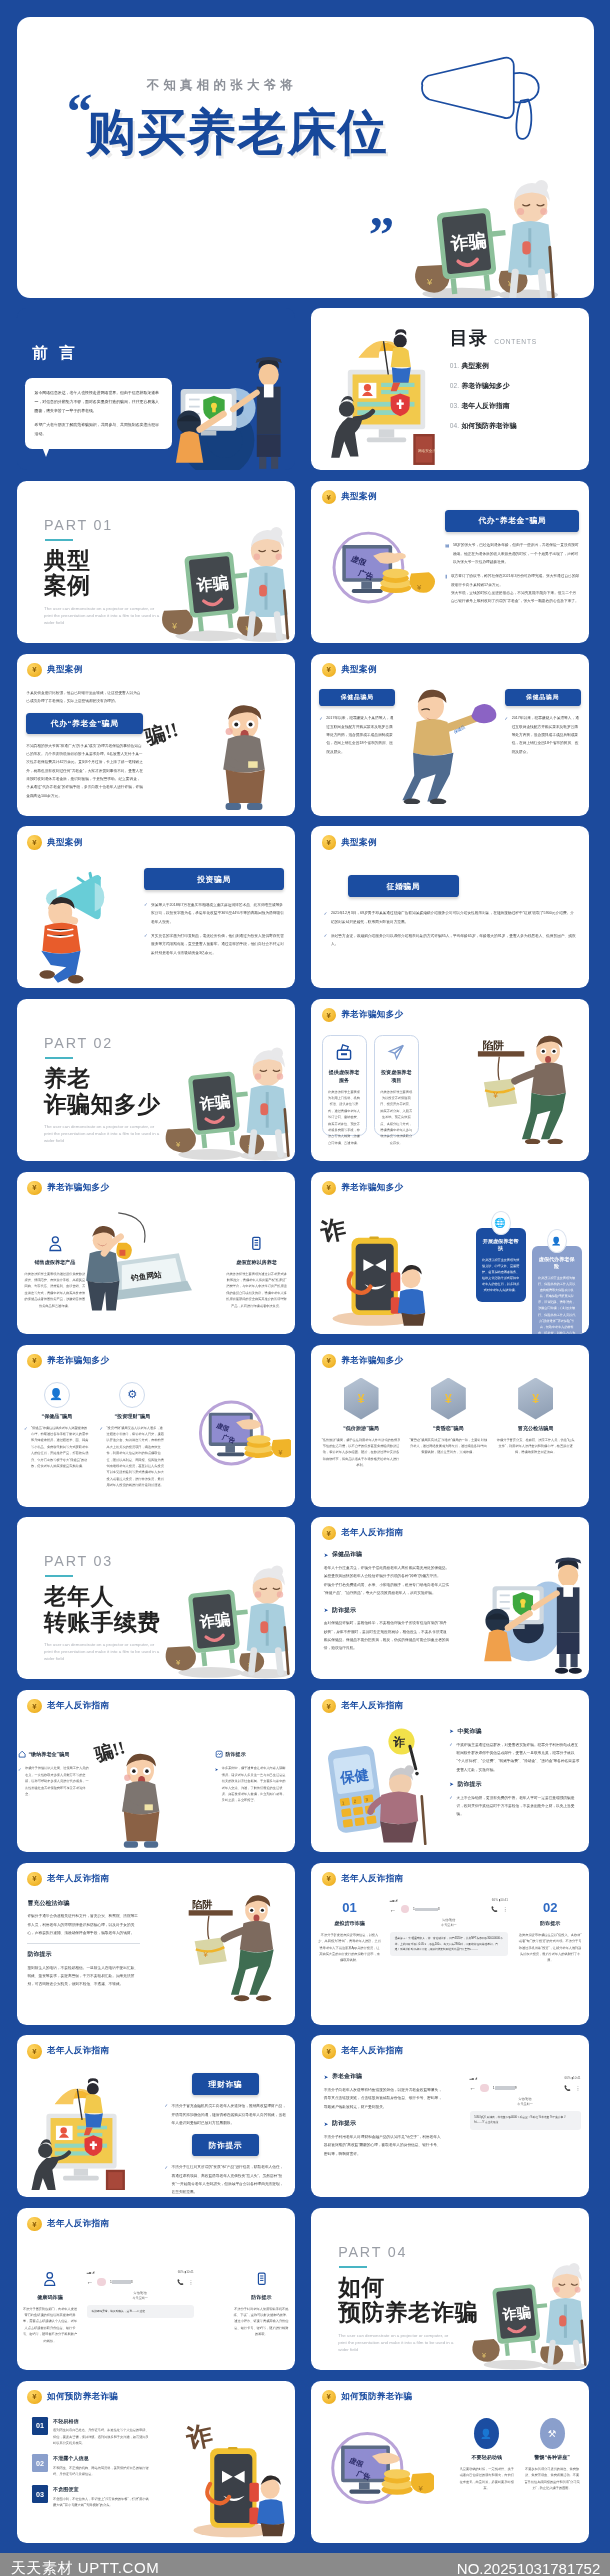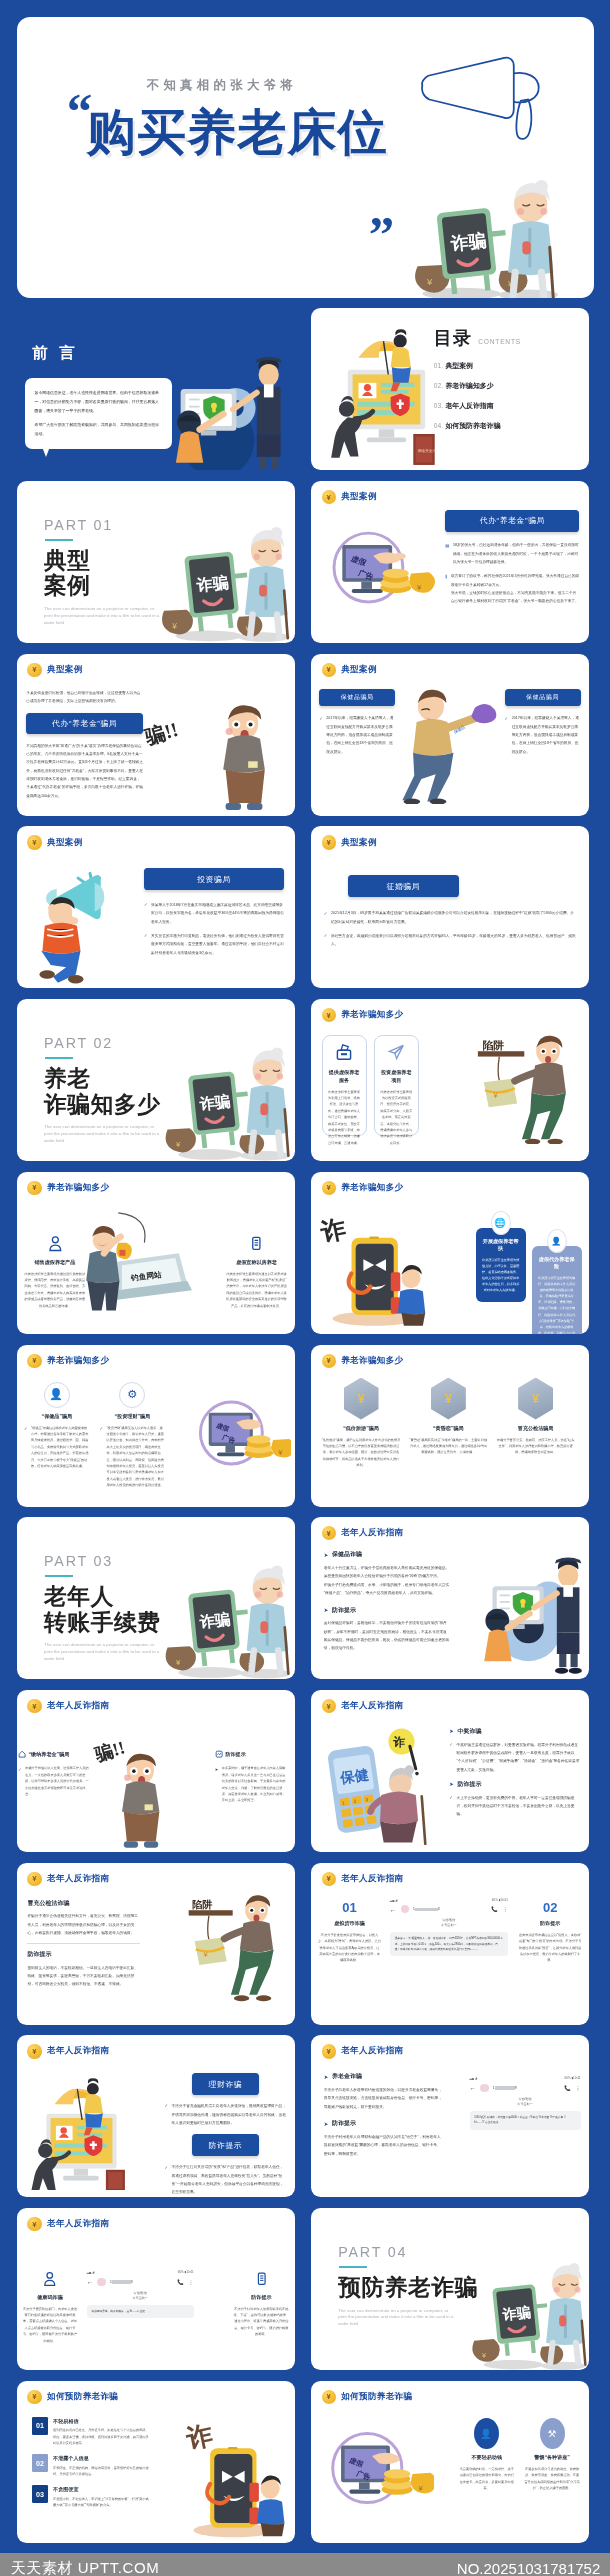--- a/index.html
+++ b/index.html
@@ -85,21 +85,21 @@
 
   
   .sec { padding: 36px 0 0 27.4px; }
   .sec-part { font-size: 14.3px; color: #9a9ea6; letter-spacing: 1.8px; font-weight: 400; }
   .sec-rule { width: 27.4px; height: 1.8px; background: #49b5c4; margin: 6px 0 7.2px 1.2px; }
   .sec-title { font-size: 22.7px; font-weight: 900; color: #222; line-height: 1.12; letter-spacing: 0.6px; }
   .sec-title span { display: block; }
   .sec-en { margin-top: 7.2px; width: 119px; font-size: 4.4px; color: #aeb2b9; line-height: 1.55; }
 
   
-  .toc { position: absolute; right: 18px; top: 18px; width: 137px; }
+  .toc { position: absolute; right: 2px; top: 18px; width: 137px; }
   .toc-h { display: flex; align-items: baseline; gap: 6px; }
   .toc-h b { font-size: 18px; color: #1f2328; letter-spacing: 1.2px; }
   .toc-h i { font-style: normal; font-size: 6.6px; color: #9aa0a7; letter-spacing: 0.8px; }
   .toc-list { margin-top: 10.7px; }
   .toc-item { display: flex; gap: 2.4px; margin-bottom: 10px; align-items: baseline; }
   .toc-num { font-size: 6.6px; color: #9aa0a7; }
   .toc-lab { font-size: 6.9px; color: #1f2328; font-weight: 700; }
   .pref-title { position: absolute; left: 15.5px; top: 35px; font-size: 15.5px; font-weight: 900; color: #fff; letter-spacing: 3.6px; }
   .pref-bubble {
     position: absolute; left: 8.3px; top: 70px; width: 147px;
@@ -108,21 +108,21 @@
   .pref-bubble p { font-size: 3.9px; color: #333; line-height: 2.35; }
   .pref-tail {
     position: absolute; left: 24px; top: 136px;
     width: 0; height: 0; border-left: 5.4px solid transparent;
     border-right: 5.4px solid transparent; border-top: 13px solid #fff;
   }
 
   
   .banner {
     background: #1b4da1; color: #fff; border-radius: 3.6px;
-    font-size: 7.8px; font-weight: 400; letter-spacing: 0.6px;
+    font-size: 7.8px; font-weight: 700; letter-spacing: 0.6px;
     text-align: center; padding: 5.4px 0;
     box-shadow: 0 1.2px 3px rgba(0,0,0,.18);
   }
   .banner.sm { font-size: 6px; padding: 4.2px 0; }
   .body-txt { font-size: 3.7px; color: #444; line-height: 2.25; }
   .bullet-row { display: flex; gap: 3.6px; margin-bottom: 6px; }
   .bullet-row .mark { color: #1b4da1; font-size: 4.2px; flex: 0 0 auto; padding-top: 1.2px; }
 
   .card-out {
     border: 0.6px solid #c9d6ea; border-radius: 8.3px; padding: 7.2px 4.8px;
@@ -1181,20 +1181,21 @@
         <div style="text-align:center;font-size:3.1px;color:#666;margin-top:1.2px">今天星期一</div>
         <div class="phone-mock" style="margin-top:4.8px">你的绿码异常，请及时确认，这 ht……c 速度</div>
       </div>
     </div>
 
     <div class="slide">
       <div class="sec">
         <div class="sec-part">PART 04</div>
         <div class="sec-rule"></div>
         <div class="sec-title">
+          <span>如何</span>
           <span>预防养老诈骗</span>
         </div>
         <div class="sec-en">The user can demonstrate on a projector or computer, or print the presentation and make it into a film to be used in a wider field</div>
       </div>
       <svg style="position:absolute;right:0;bottom:0;width:128px;height:110px" viewBox="0 0 215 185">
         <ellipse cx="88" cy="176" rx="50" ry="8" fill="#dcdcdc"></ellipse>
         <ellipse cx="172" cy="178" rx="38" ry="7" fill="#dcdcdc"></ellipse>
         <path d="M22 136 q-9 22 9 32 q21 9 32-8 q7-16-8-27z" fill="#8a6b4f"></path>
         <text x="35" y="164" font-size="12" fill="#e0c268" font-family="Liberation Sans">¥</text>
         <path d="M136 146 q-8 18 7 27 q18 8 27-7 q6-12-7-22z" fill="#8a6b4f"></path>

